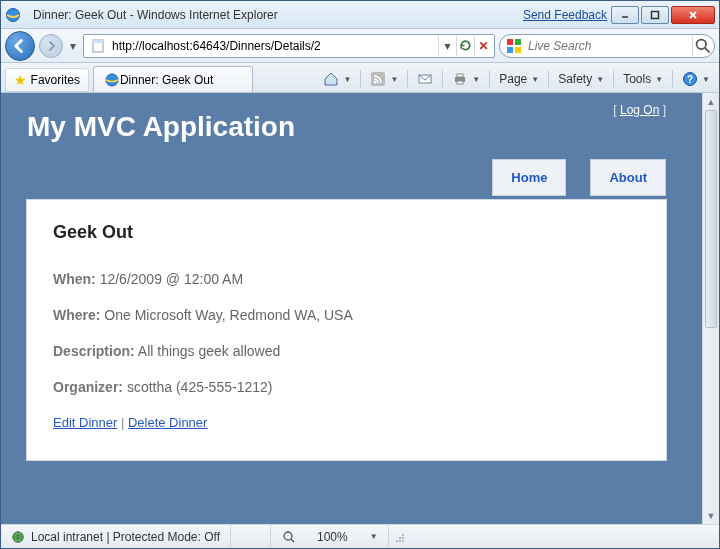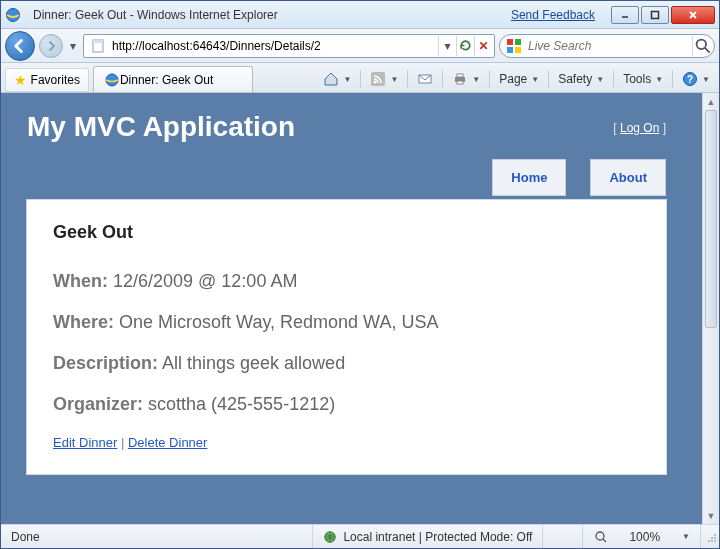--- a/index.html
+++ b/index.html
@@ -13,21 +13,21 @@
   .window { width: 720px; height: 549px; display: flex; flex-direction: column; border: 1px solid #3a5a8a; }
   .titlebar {
     height: 28px;
     background: linear-gradient(#eaf3fb, #d7e7f5);
     display: flex; align-items: center; padding: 0 4px;
     border-bottom: 1px solid #b8c8d8;
   }
   .titlebar .ie-icon { width: 16px; height: 16px; margin-right: 4px; }
   .titlebar .title { flex: 0 0 auto; font-size: 12px; color: #333; white-space: nowrap; margin-left: 8px; }
   .titlebar .spacer { flex: 1; }
-  .titlebar .feedback { color: #1a4b9c; text-decoration: underline; margin-right: 16px; cursor: pointer; font-size: 12px; }
+  .titlebar .feedback { color: #1a4b9c; text-decoration: underline; margin-right: 4px; cursor: pointer; font-size: 12px; }
   .win-btns { display: flex; gap: 2px; }
   .win-btn {
     width: 28px; height: 18px; border: 1px solid #6a86a8; border-radius: 2px;
     display: flex; align-items: center; justify-content: center;
     background: linear-gradient(#eaf2fa,#cde0f0); cursor: pointer;
   }
   .win-btn.close { background: linear-gradient(#f08070,#d83020); border-color:#a82818; color:#fff; width:44px; }
   .win-btn svg { width: 10px; height: 10px; }
   
   .navrow {
@@ -101,36 +101,36 @@
   .vscroll .track { flex:1; width:100%; position:relative; }
   .vscroll .thumb { position:absolute; left:2px; right:2px; top:0; height:55%; background:linear-gradient(to right,#e6ecf2,#cfd9e3); border:1px solid #b2bec9; border-radius:2px; cursor:pointer; }
 
   .page {
     position:absolute; left:0; top:0; right:17px; bottom:0;
     background:#5a7ea8;
     padding: 12px 20px 0 20px;
     color:#fff;
     overflow:hidden;
   }
-  .page .topright { position:absolute; top:28px; right:36px; font-size:12px; color:#dce6f0; }
+  .page .topright { position:absolute; top:10px; right:36px; font-size:12px; color:#dce6f0; }
   .page .topright a { color:#fff; text-decoration:underline; cursor:pointer; }
   .apptitle { font-size:28px; font-weight:bold; margin: 6px 0 16px 6px; color:#fff; }
   .navtabs { display:flex; justify-content:flex-end; gap:24px; margin-right:16px; margin-bottom:0px; }
   .navtab {
     background:#eef2f7; color:#2358c4; font-weight:bold; font-size:13px;
     padding:10px 18px; border:1px solid #c6d0da; cursor:pointer;
   }
   .card {
     background:#fff; color:#333; margin: 4px 16px 0 6px;
     padding: 22px 26px 24px 26px;
     min-height: 260px;
     box-shadow: 0 0 0 1px #cfd9e3;
   }
   .card h2 { margin:0 0 28px 0; font-size:18px; color:#222; }
-  .card p { margin: 0 0 20px 0; font-size:18px; color:#666; }
+  .card p { margin: 0 0 20px 0; font-size:14px; color:#666; }
   .card p b { color:#777; font-weight:bold; }
   .card .links a { color:#2358c4; text-decoration:underline; cursor:pointer; font-size:13px; }
   .card .links { color:#888; font-size:13px; }
 
   
   .statusbar {
     height: 24px; background: linear-gradient(#f4f7fb,#e5ebf1);
     border-top:1px solid #cdd6df;
     display:flex; align-items:center; font-size:12px; color:#333;
   }
@@ -325,21 +325,20 @@
     <div class="vscroll">
       <div class="arrow">▲</div>
       <div class="track">
         <div class="thumb"></div>
       </div>
       <div class="arrow">▼</div>
     </div>
   </div>
 
   <div class="statusbar">
-    <div class="cell first">Done</div>
     <div class="cell">
       <span class="ico globe">
         <svg viewBox="0 0 16 16">
             <circle cx="8" cy="8" r="6" fill="#6ab86a" stroke="#2a6a2a"></circle>
             <path d="M2 8 h12 M8 2 v12 M3 5 Q8 8 13 5 M3 11 Q8 8 13 11" stroke="#2a6a2a" stroke-width="0.8" fill="none"></path>
           </svg>
       </span>
       <span>Local intranet | Protected Mode: Off</span>
     </div>
     <div class="cell" style="width:40px;"></div>

